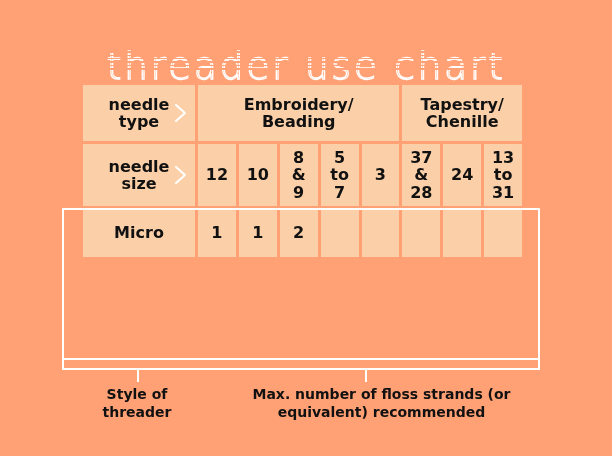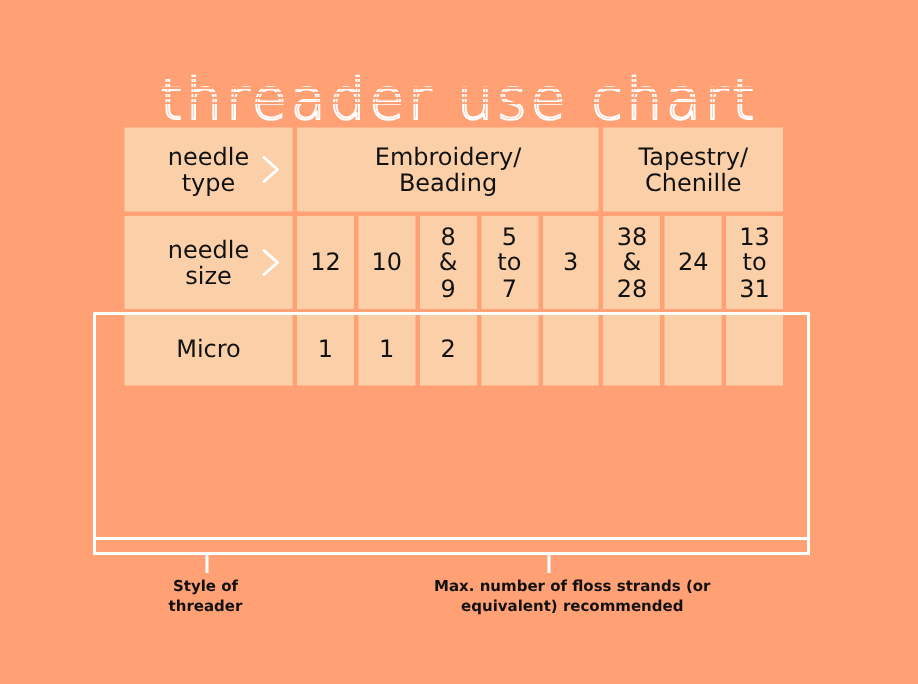--- a/index.html
+++ b/index.html
@@ -60,21 +60,21 @@
     border-spacing: 3px;
     table-layout: fixed;
   }
   #table td {
     background: #FBD0A8;
     color: #111111;
     text-align: center;
     vertical-align: middle;
     padding: 0;
     font-size: 16px;
-    font-weight: 400;
+    font-weight: 700;
     line-height: 1.08;
   }
   td.label-cell {
     font-size: 15px;
     font-weight: 700;
     position: relative;
     padding-right: 26px;
   }
   td.group-cell {
     font-size: 16px;
@@ -142,21 +142,21 @@
   }
   #tick-a { left: 137px; }
   #tick-b { left: 365px; }
   #end-l { position:absolute; left: 62px; top: 356px; width: 2px; height: 14px; background:#FFFFFF; }
   #end-r { position:absolute; left: 538px; top: 356px; width: 2px; height: 14px; background:#FFFFFF; }
 
   .caption {
     position: absolute;
     text-align: center;
     color: #111111;
-    font-size: 10px;
+    font-size: 14px;
     font-weight: 700;
     line-height: 1.25;
   }
   #caption-left  { left: 62px;  top: 386px; width: 150px; }
   #caption-right { left: 214px; top: 386px; width: 335px; }
 </style>
 </head>
 <body>
 
 <div id="title-wrap">
@@ -204,21 +204,21 @@
         <span>&amp;</span><br>
         <span>9</span>
       </td>
       <td class="size-cell">
         <span>5</span><br>
         <span>to</span><br>
         <span>7</span>
       </td>
       <td class="size-cell"><span>3</span></td>
       <td class="size-cell">
-        <span>38</span><br>
+        <span>37</span><br>
         <span>&amp;</span><br>
         <span>28</span>
       </td>
       <td class="size-cell"><span>24</span></td>
       <td class="size-cell">
         <span>13</span><br>
         <span>to</span><br>
         <span>31</span>
       </td>
     </tr>

